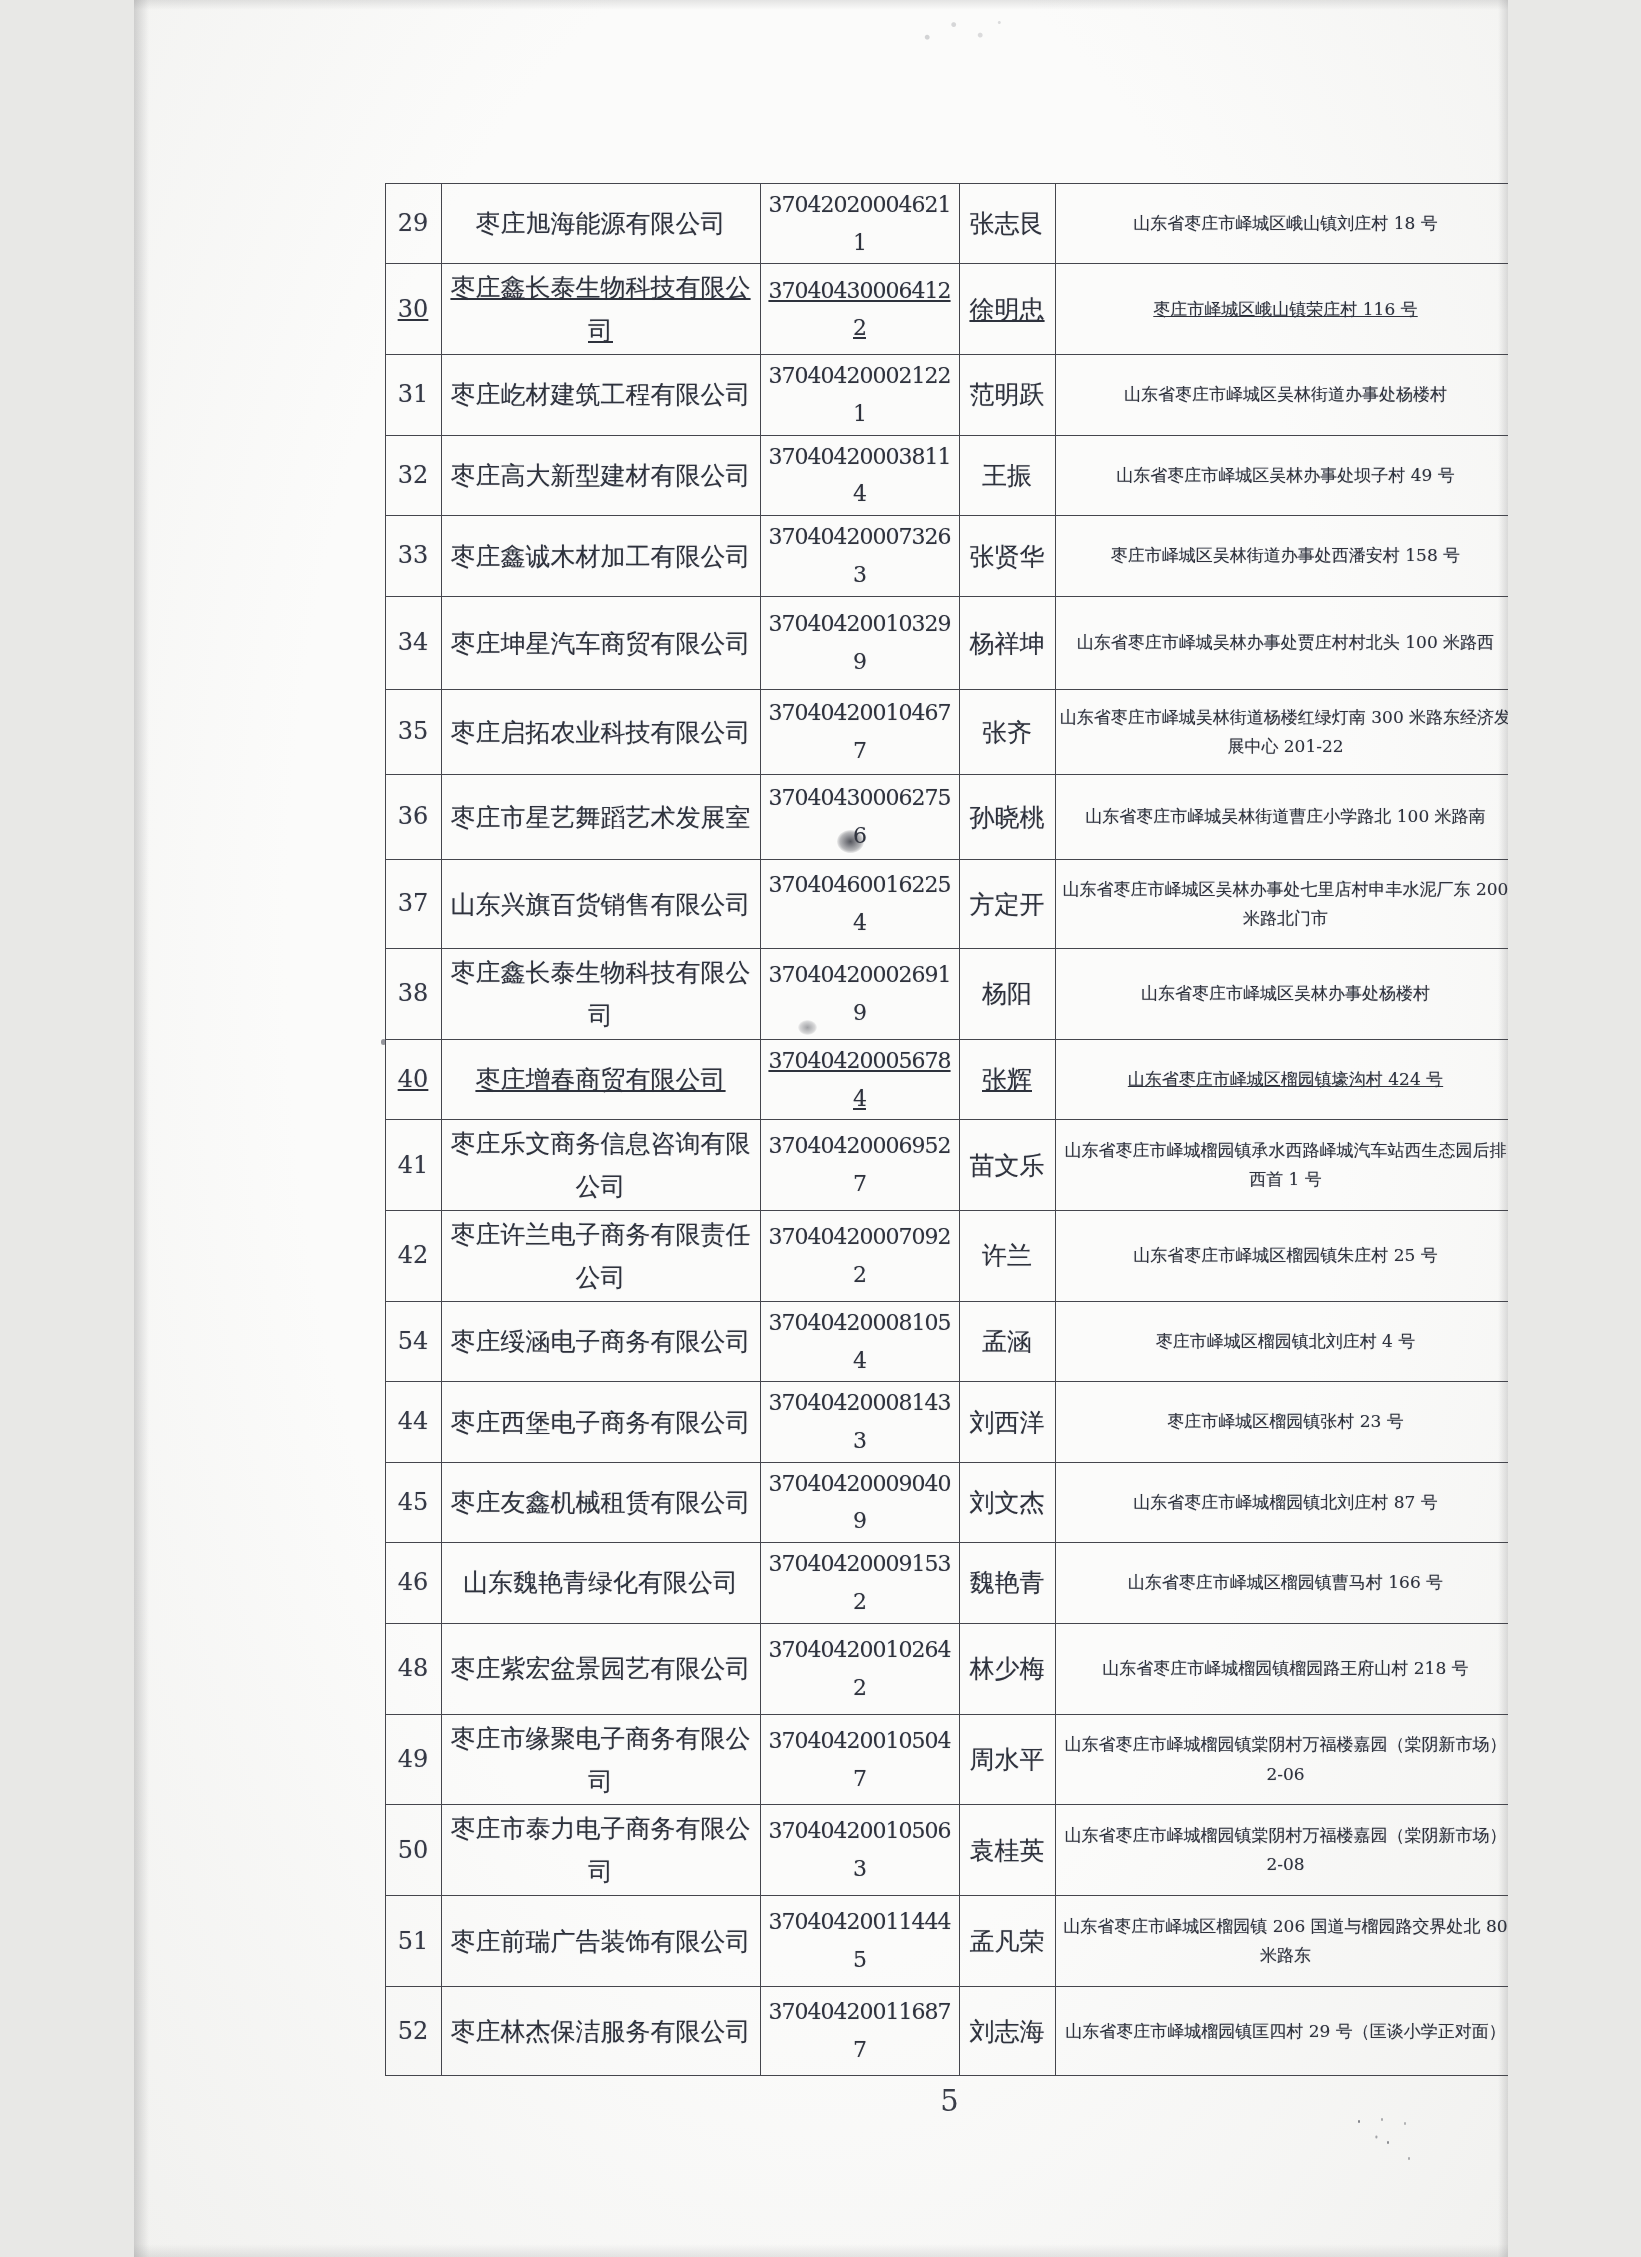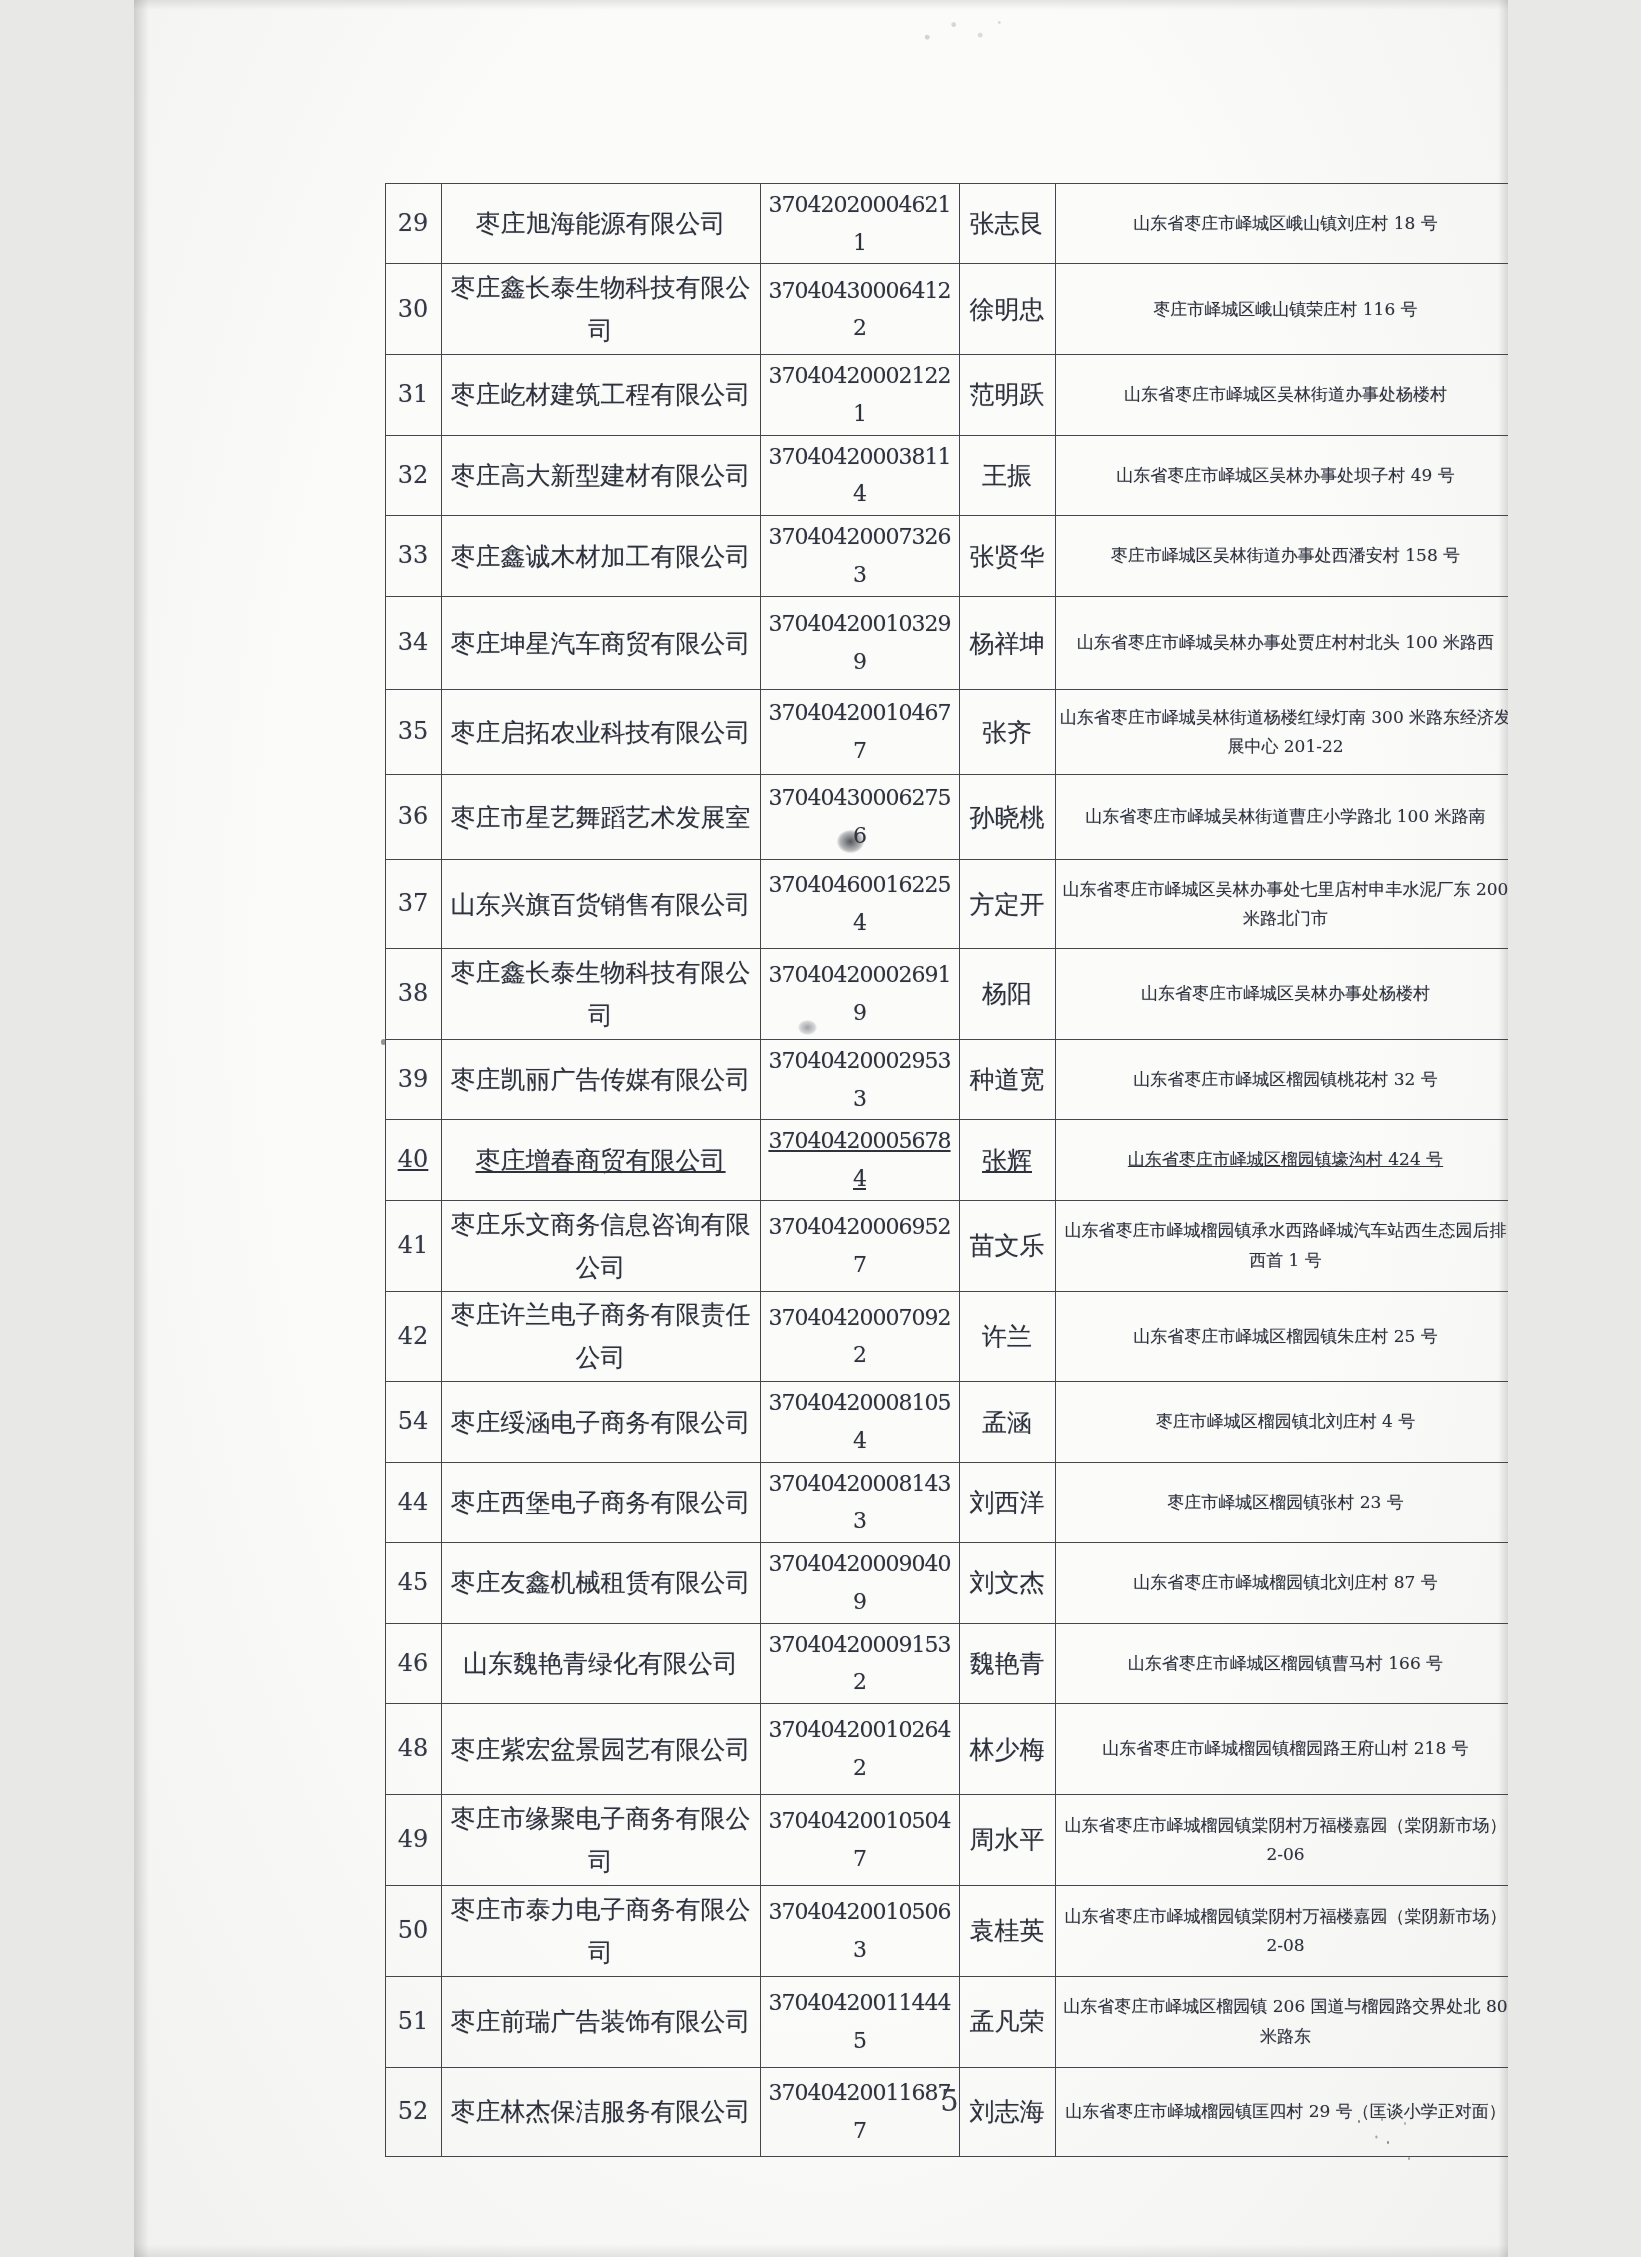--- a/index.html
+++ b/index.html
@@ -100,21 +100,21 @@
       <col style="width:461px">
     </colgroup>
     <tbody>
         <tr style="height: 48px;">
           <td class="cell-no">29</td>
           <td class="cell-company">枣庄旭海能源有限公司</td>
           <td class="cell-reg">370420200046211</td>
           <td class="cell-person">张志艮</td>
           <td class="cell-addr">山东省枣庄市峄城区峨山镇刘庄村 18 号</td>
         </tr>
-        <tr style="height: 89px;">
+        <tr style="height: 89px; text-decoration: underline;">
           <td class="cell-no">30</td>
           <td class="cell-company">枣庄鑫长泰生物科技有限公司</td>
           <td class="cell-reg">370404300064122</td>
           <td class="cell-person">徐明忠</td>
           <td class="cell-addr">枣庄市峄城区峨山镇荣庄村 116 号</td>
         </tr>
         <tr style="height: 46px;">
           <td class="cell-no">31</td>
           <td class="cell-company">枣庄屹材建筑工程有限公司</td>
           <td class="cell-reg">370404200021221</td>
@@ -162,27 +162,20 @@
           <td class="cell-reg">370404600162254</td>
           <td class="cell-person">方定开</td>
           <td class="cell-addr">山东省枣庄市峄城区吴林办事处七里店村申丰水泥厂东 200 米路北门市</td>
         </tr>
         <tr style="height: 64px;">
           <td class="cell-no">38</td>
           <td class="cell-company">枣庄鑫长泰生物科技有限公司</td>
           <td class="cell-reg">370404200026919</td>
           <td class="cell-person">杨阳</td>
           <td class="cell-addr">山东省枣庄市峄城区吴林办事处杨楼村</td>
-        </tr>
-        <tr style="height: 68px;">
-          <td class="cell-no">39</td>
-          <td class="cell-company">枣庄凯丽广告传媒有限公司</td>
-          <td class="cell-reg">370404200029533</td>
-          <td class="cell-person">种道宽</td>
-          <td class="cell-addr">山东省枣庄市峄城区榴园镇桃花村 32 号</td>
         </tr>
         <tr style="height: 54px; text-decoration: underline;">
           <td class="cell-no">40</td>
           <td class="cell-company">枣庄增春商贸有限公司</td>
           <td class="cell-reg">370404200056784</td>
           <td class="cell-person">张辉</td>
           <td class="cell-addr">山东省枣庄市峄城区榴园镇壕沟村 424 号</td>
         </tr>
         <tr style="height: 79px;">
           <td class="cell-no">41</td>

